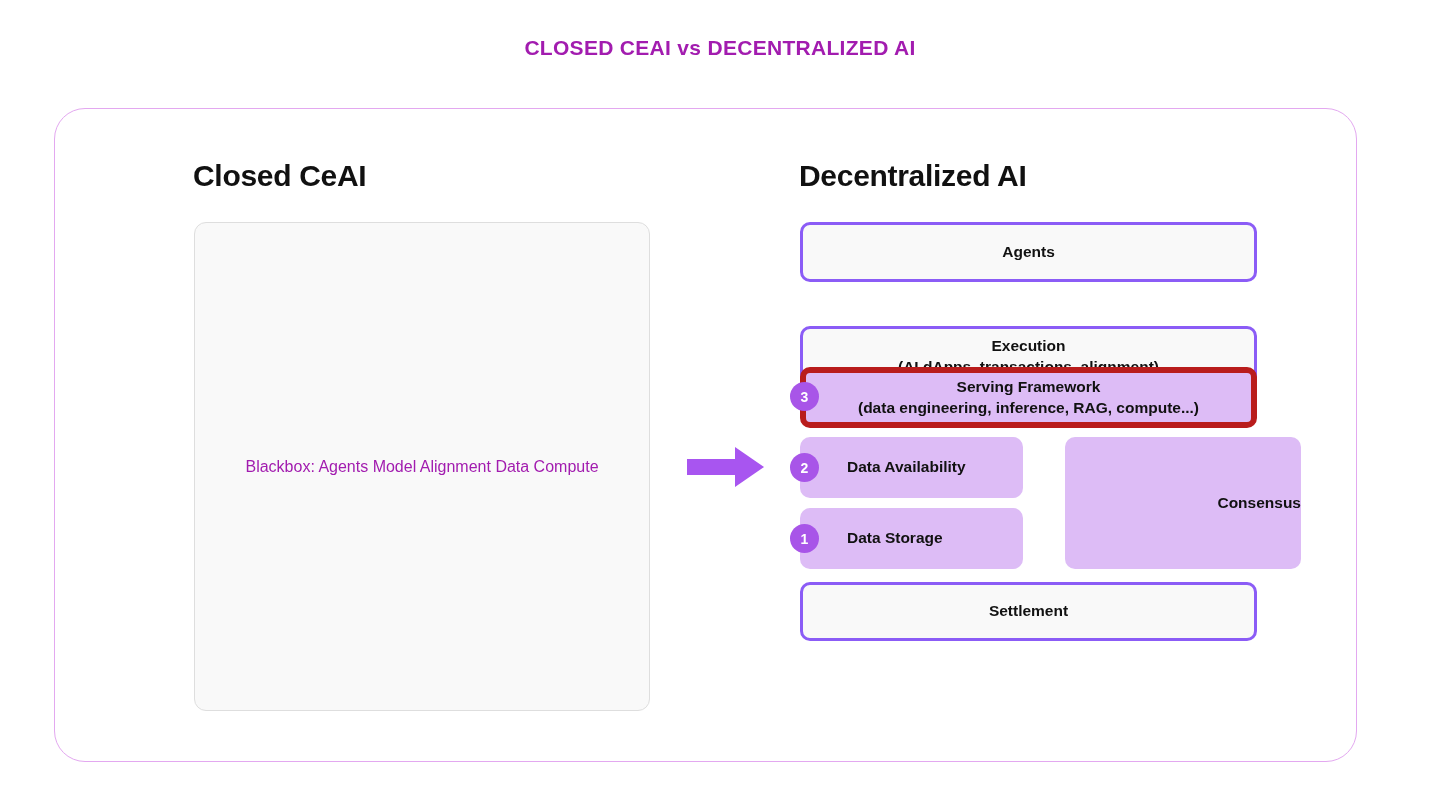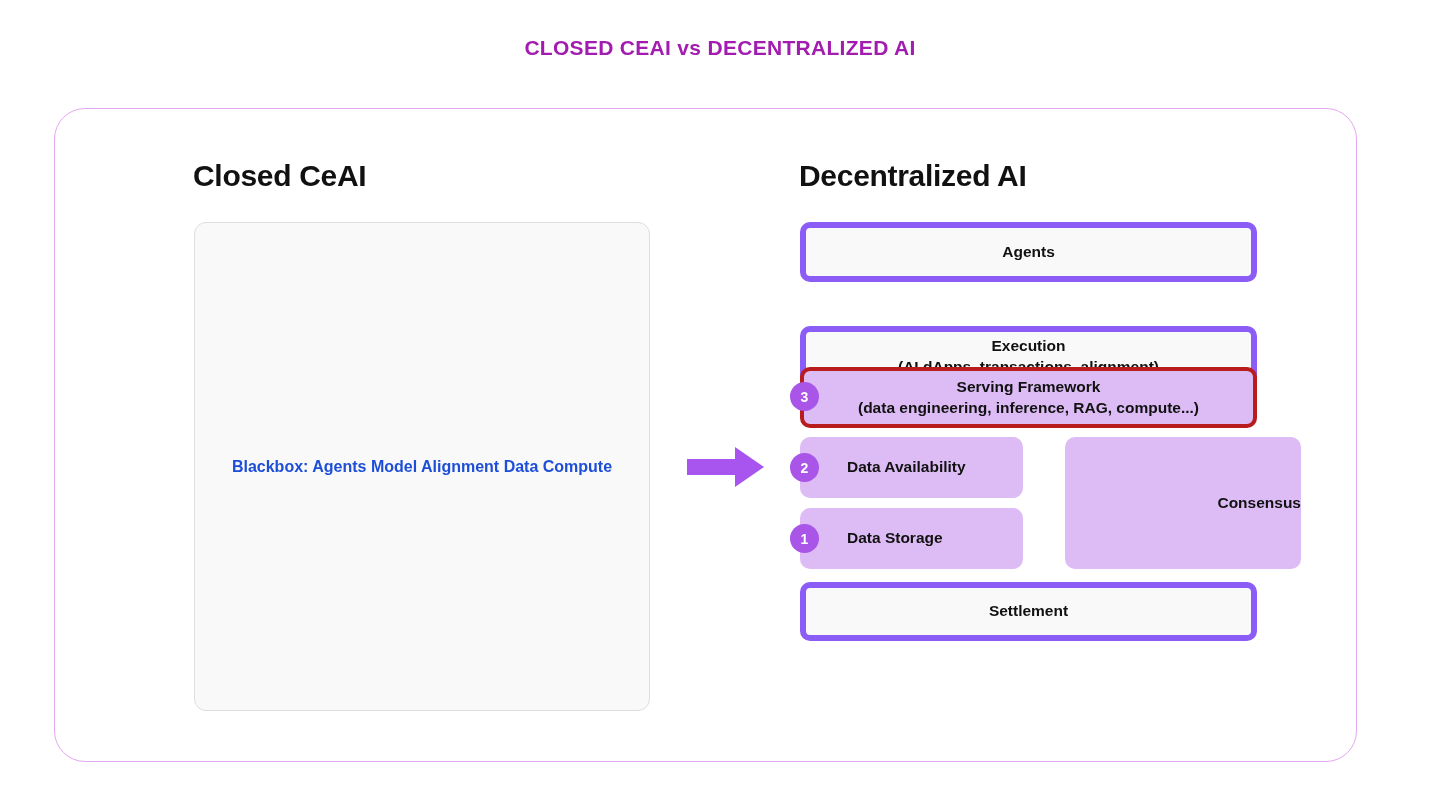--- a/index.html
+++ b/index.html
@@ -54,22 +54,22 @@
     width: 456px; height: 489px;
     background: #f9f9f9;
     border: 1px solid #dedede;
     border-radius: 12px;
     display: flex;
     align-items: center;
     justify-content: center;
   }
   .blackbox-label {
     font-size: 16px;
-    font-weight: bold;
-    color: #1d4ed8;
+    font-weight: normal;
+    color: #a21caf;
     text-align: center;
     padding: 0 14px;
   }
 
   
   .arrow {
     position: absolute;
     left: 686px; top: 445px;
     width: 78px; height: 42px;
   }
@@ -82,25 +82,25 @@
     left: 0;
     width: 457px;
     border-radius: 10px;
     display: flex;
     align-items: center;
     justify-content: center;
     text-align: center;
   }
   .layer.plain {
     background: #f9f9f9;
-    border: 6px solid #8b5cf6;
+    border: 3px solid #8b5cf6;
   }
   .layer.accent {
     background: #ddbcf6;
-    border: 4px solid #b91c1c;
+    border: 6px solid #b91c1c;
   }
   .layer-label {
     font-size: 15.5px;
     font-weight: bold;
     color: #111111;
     line-height: 1.35;
   }
 
   .l-agents     { top: 0px;   height: 60px; }
   .l-execution  { top: 72px;  height: 61px; margin-top: 32px; }

